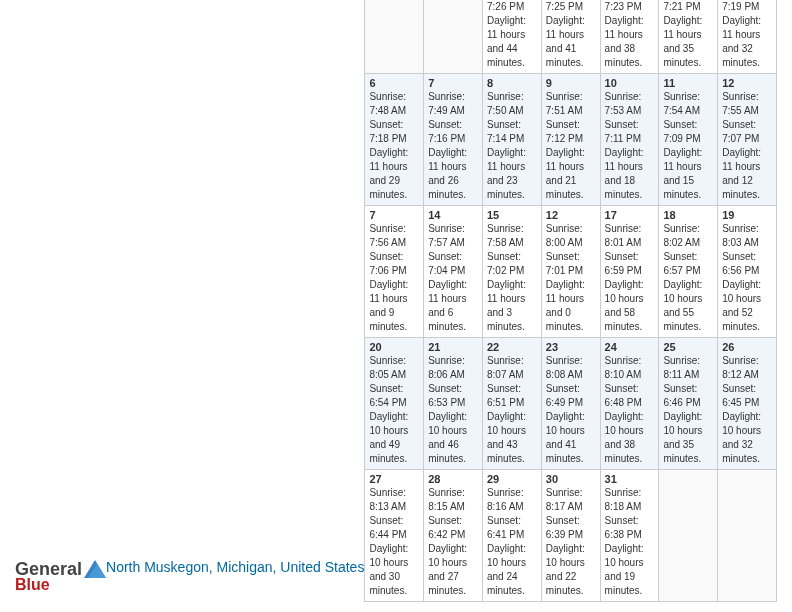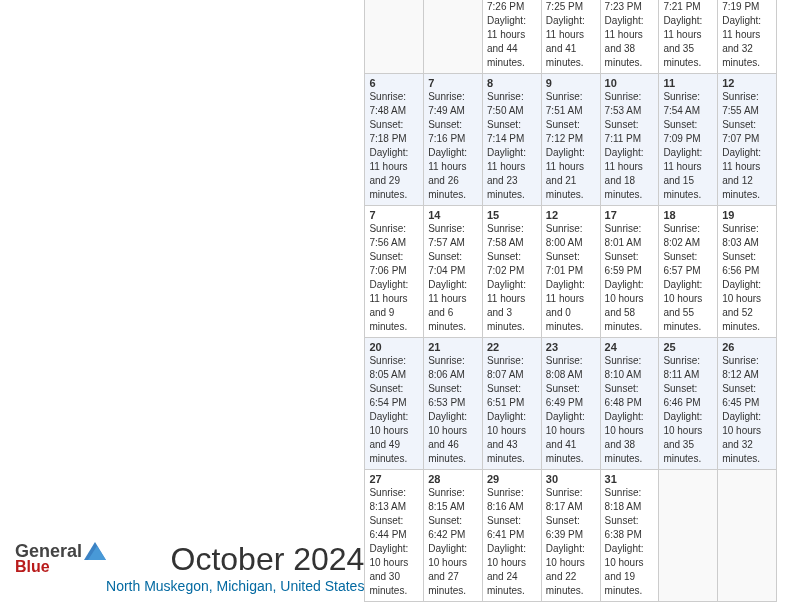--- a/index.html
+++ b/index.html
@@ -104,21 +104,20 @@
       <div style="display:flex;align-items:center;">
         <span class="logo-general" style="font-size:18px;font-weight:bold;color:#444;">General</span>
         <svg width="22" height="18" viewBox="0 0 22 18" style="margin-left:2px;margin-top:-2px;">
           <polygon points="0,18 11,0 22,18" fill="#3b82c4"></polygon>
           <polygon points="4,18 13,4 22,18" fill="#4fa3e0" opacity="0.7"></polygon>
         </svg>
       </div>
       <span class="logo-blue" style="font-size:16px;font-weight:bold;color:#b91c1c;margin-top:-4px;">Blue</span>
     </div>
     <div class="title-block">
-      <div class="month-title">October 2024</div>
       <div class="location-title">North Muskegon, Michigan, United States</div>
     </div>
   </div>
 
   <table class="calendar">
     <thead>
       <tr>
         <th>Sunday</th>
         <th>Wednesday</th>
         <th>Tuesday</th>

